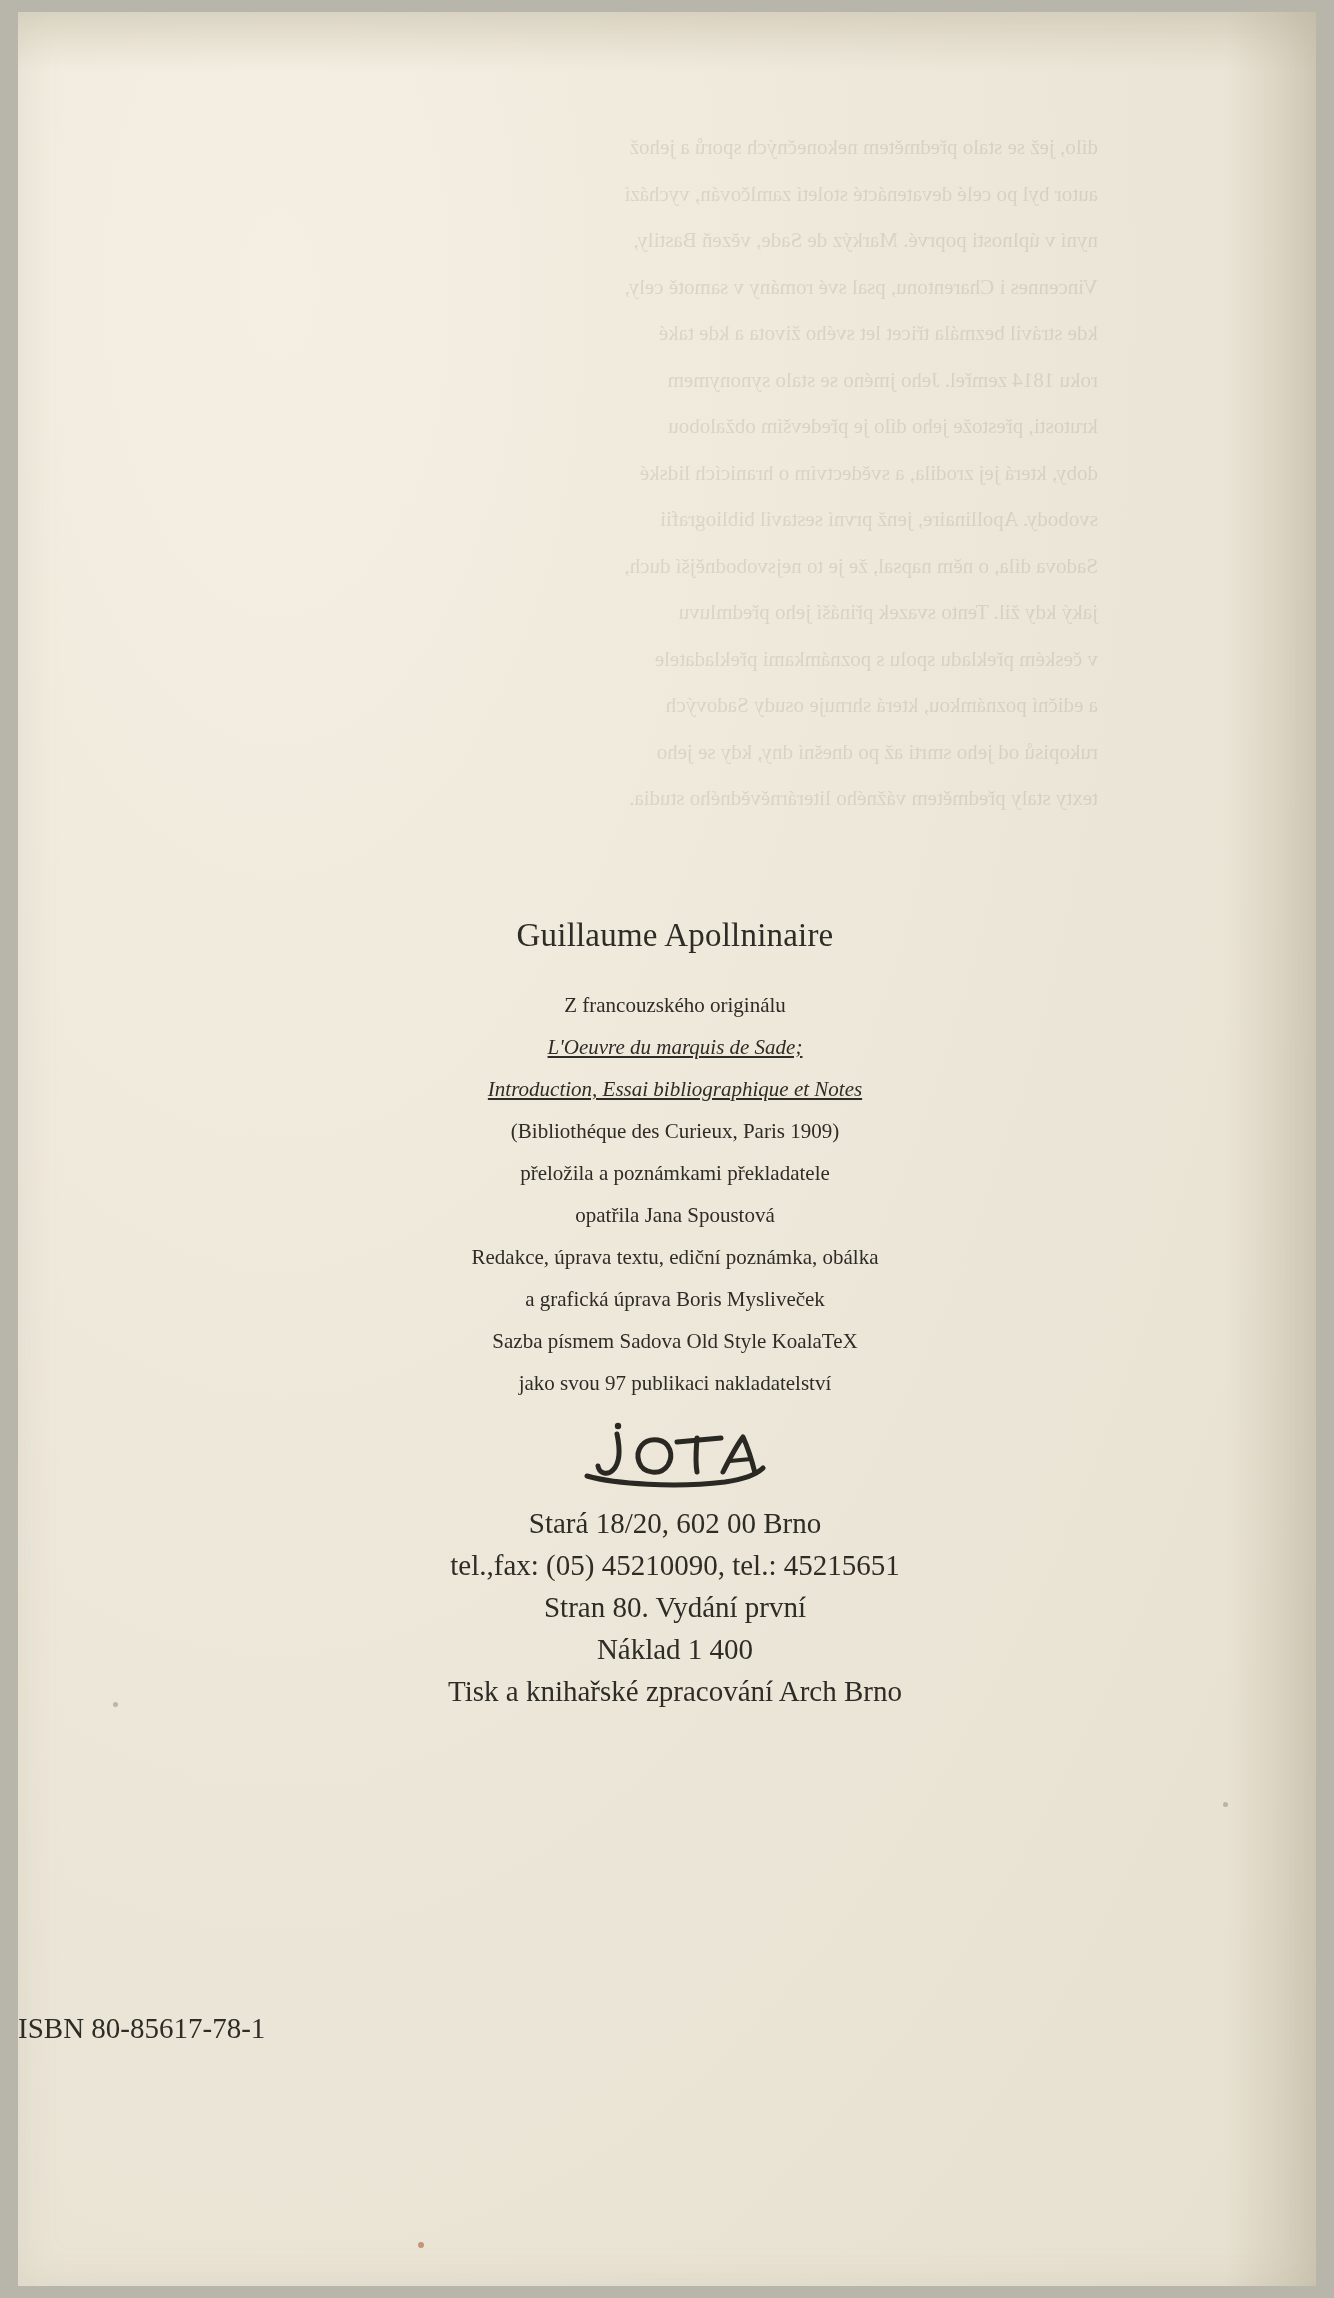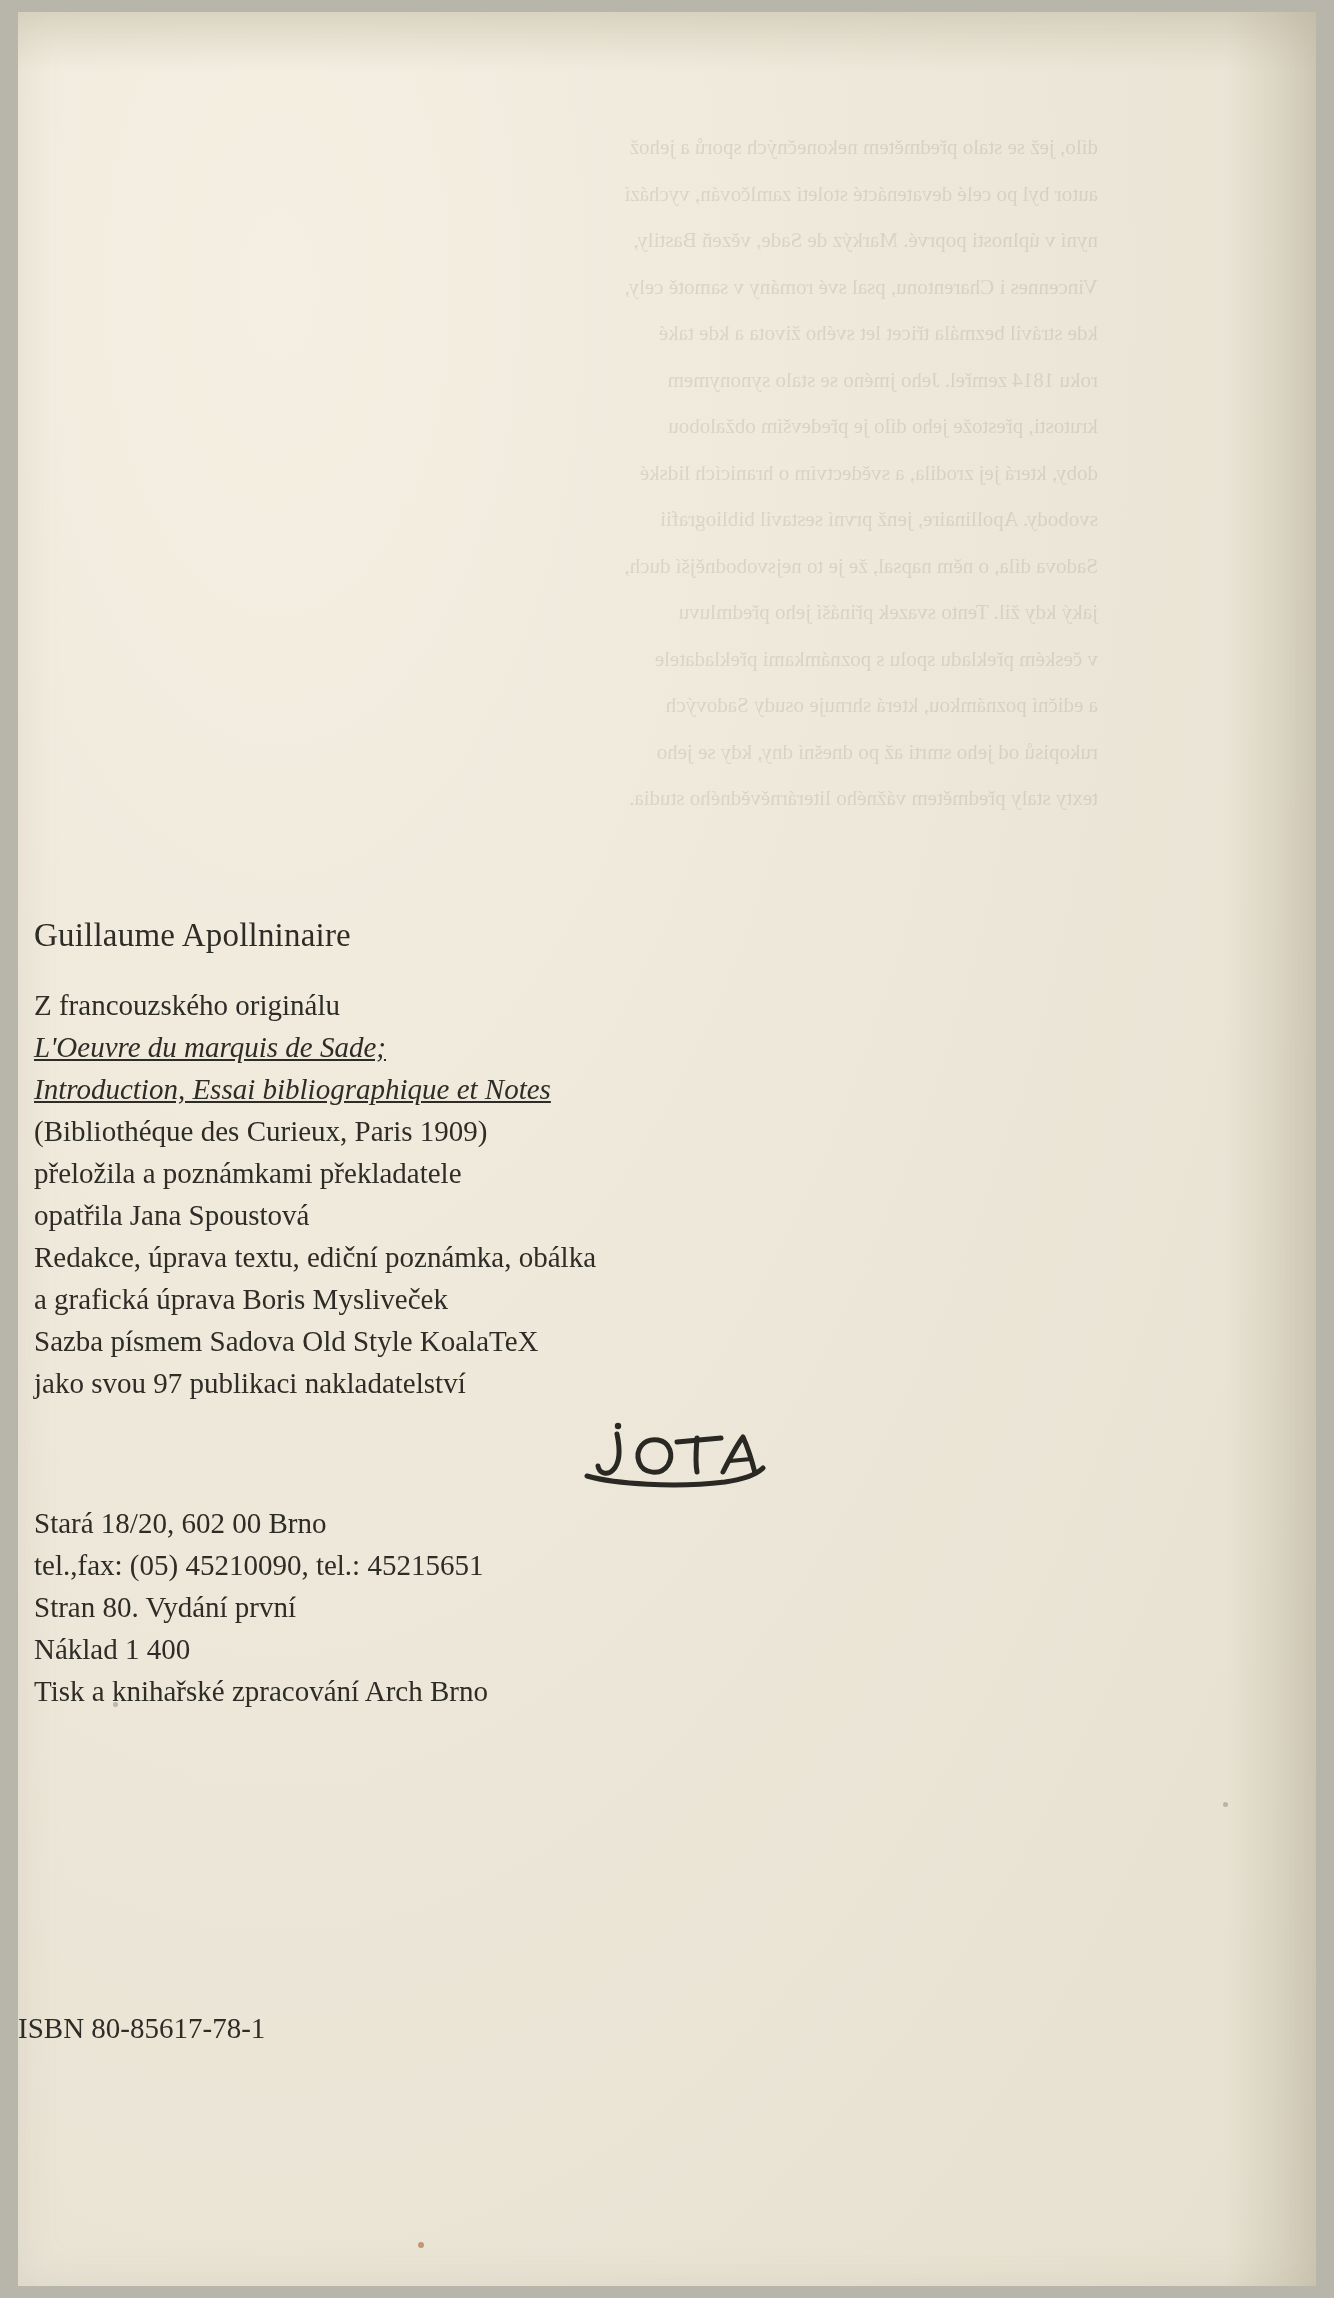--- a/index.html
+++ b/index.html
@@ -62,38 +62,39 @@
     pointer-events: none;
   }
   .showthrough p { margin: 0 0 11px 0; }
 
   
   .colophon {
     position: absolute;
     left: 16px;
     right: 0;
     top: 900px;
+    text-align: center;
     color: #2e2c26;
   }
   .author {
     font-size: 33px;
     line-height: 46px;
     letter-spacing: 0.2px;
     font-family: "Liberation Serif", serif;
   }
   .title {
     font-size: 39px;
     line-height: 58px;
     letter-spacing: 0.6px;
     margin-top: 2px;
     font-family: "Liberation Serif", serif;
   }
   .gap-1 { height: 26px; }
 
-  .credits { font-size: 29px; line-height: 42px; }
+  .credits { font-size: 21px; line-height: 42px; }
   .credits .ln { white-space: nowrap; }
   .credits .ital { font-style: italic; font-family: "Liberation Serif", serif; text-decoration: underline; }
 
   
   .logo-wrap {
     margin-top: 14px;
     margin-bottom: 10px;
     height: 74px;
     position: relative;
   }

